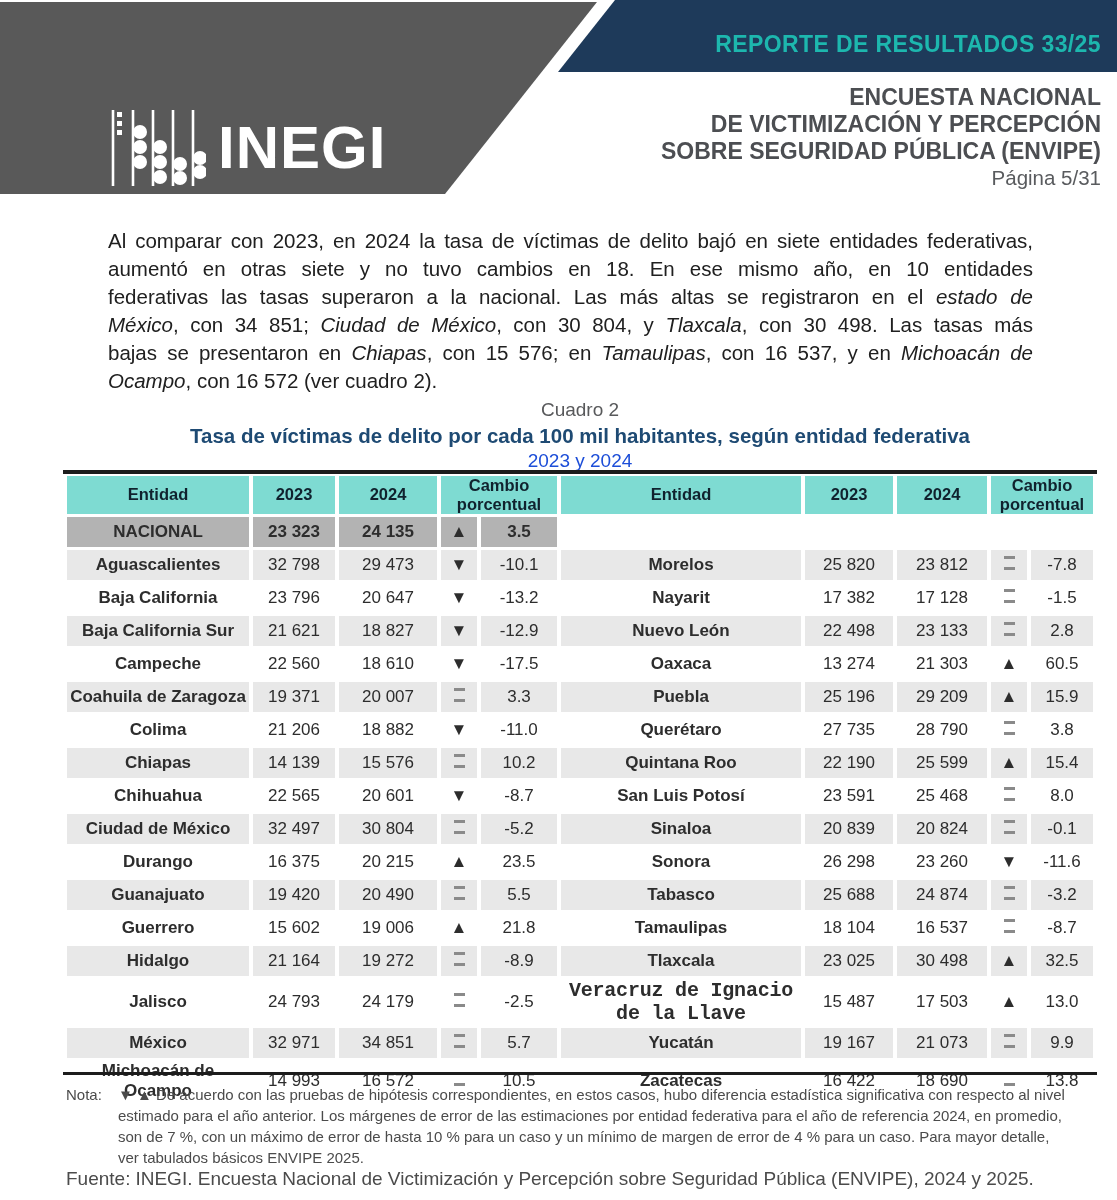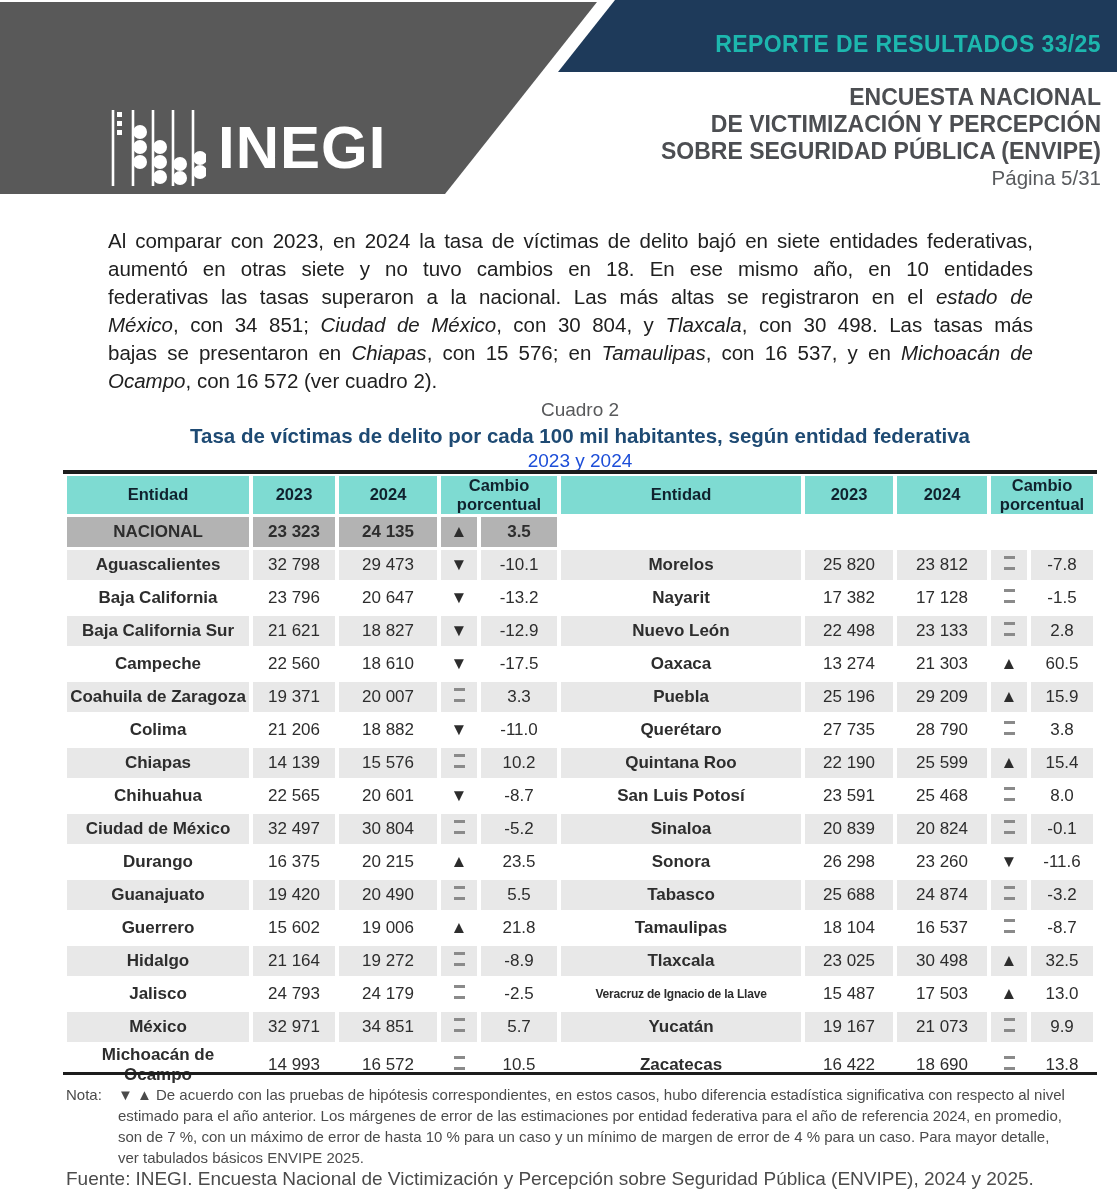--- a/index.html
+++ b/index.html
@@ -43,21 +43,21 @@
   .rule-bottom{position:absolute;left:63px;top:1072px;width:1034px;height:3px;background:var(--rule-dark,#1c1c1c);}
   table.cuadro{position:absolute;left:63px;top:473px;width:1034px;
     border-collapse:separate;border-spacing:4px 3px;table-layout:fixed;}
   table.cuadro th{
     background:var(--header-teal,#7edbd2);color:#10222e;
     font-size:16.5px;font-weight:bold;height:36px;vertical-align:middle;
     line-height:1.15;padding:0 2px;
   }
   table.cuadro td{height:30px;font-size:17px;color:#2d2d2d;text-align:center;vertical-align:middle;padding:0;}
   td.ent{text-align:left;font-weight:bold;padding-left:7px;color:#161616;font-size:16.5px;}
-  td.ent.long{font-size:12px;letter-spacing:-.2px;}
+  td.ent.long{font-size:20px;letter-spacing:-.2px;font-family:Liberation Mono, monospace;}
   td.val{text-align:right;padding-right:10px;}
   td.sym{color:var(--symbol-gray,#8a8a8a);font-size:15px;}
   tr.alt td{background:var(--row-alt,#e8e8e8);}
   td.nat{background:var(--nacional-gray,#b3b3b3);font-weight:bold;color:#161616;}
   td.blank{background:transparent;}
   .eqglyph{display:inline-block;width:11px;height:8px;
     border-top:3px solid var(--symbol-gray,#8a8a8a);
     border-bottom:3px solid var(--symbol-gray,#8a8a8a);}
   
   .note{position:absolute;left:66px;top:1084px;width:1046px;display:flex;

